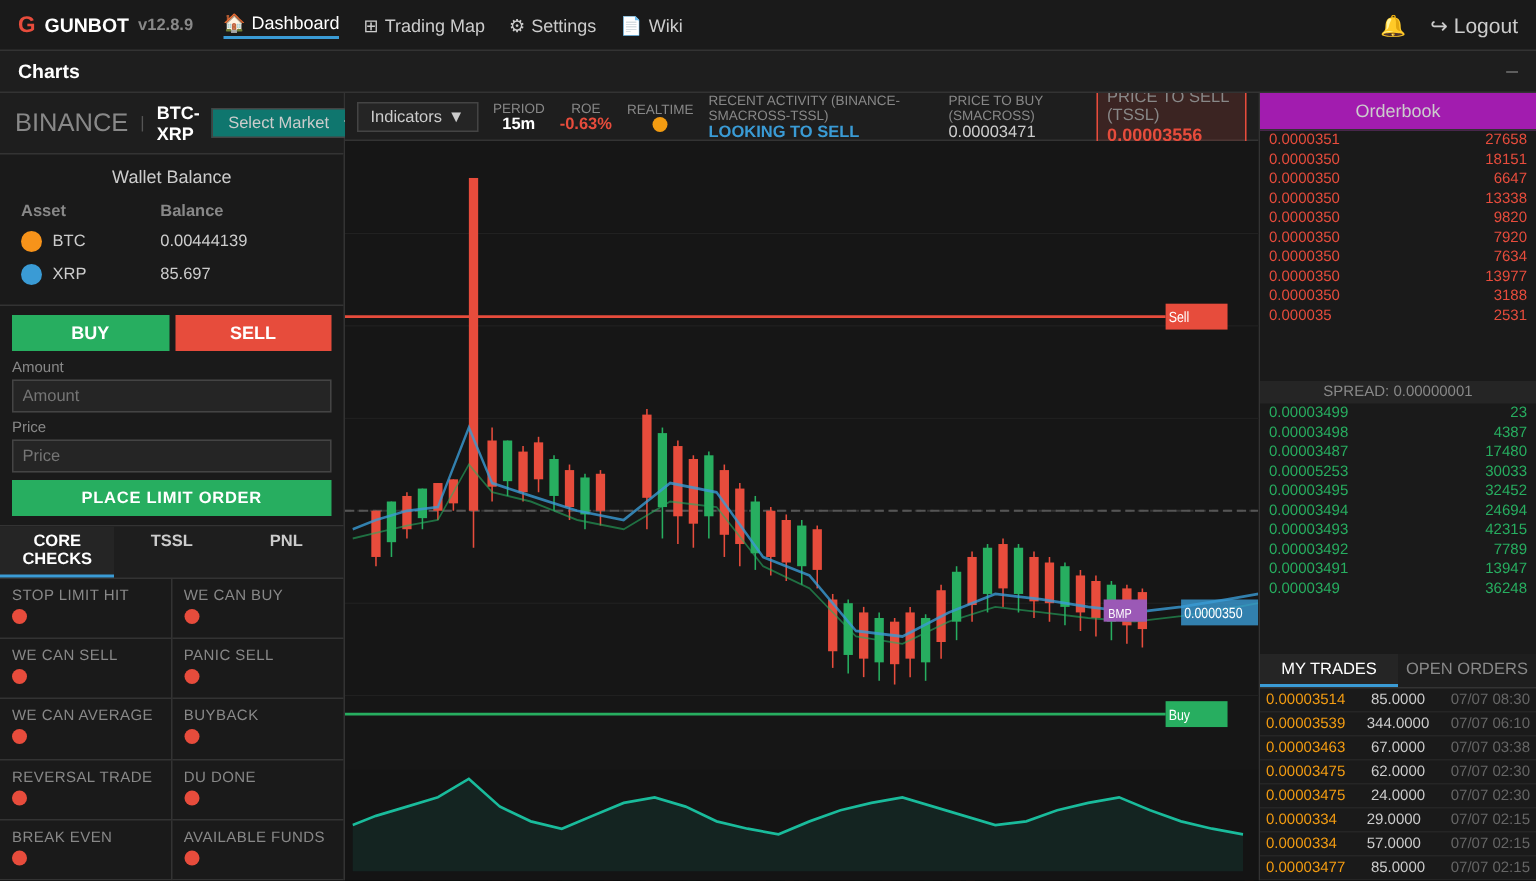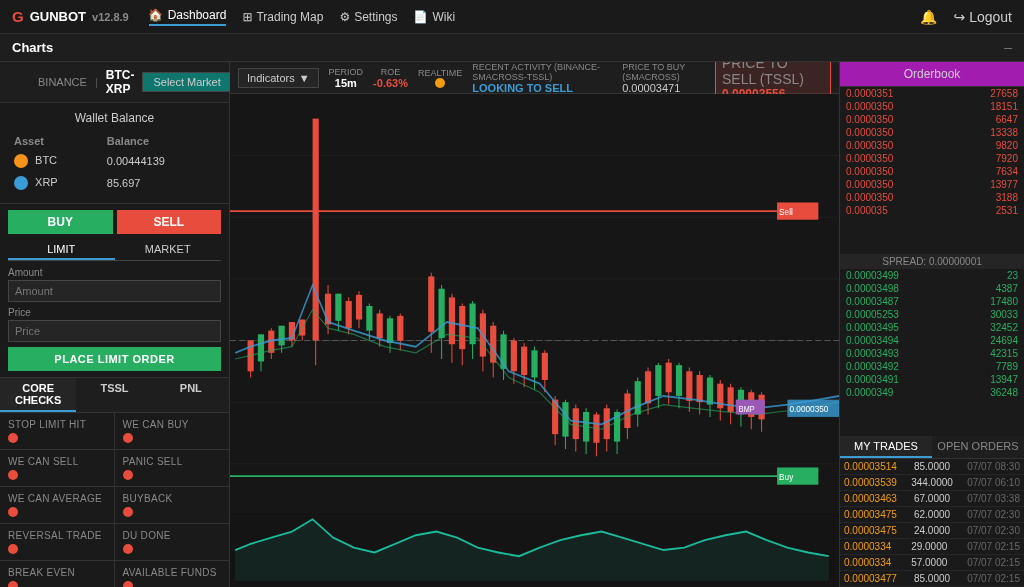--- a/index.html
+++ b/index.html
@@ -22,21 +22,21 @@
     .minimize-btn { margin-left: auto; color: #888; cursor: pointer; }
 
     
     .main { display: flex; height: calc(587px - 34px - 28px); }
 
     
     .left-panel { width: 230px; background: #1a1a1a; border-right: 1px solid #333; display: flex; flex-direction: column; flex-shrink: 0; }
 
     
     .market-header { background: #1e1e1e; padding: 6px 10px; display: flex; align-items: center; gap: 8px; border-bottom: 1px solid #333; }
-    .exchange-label { color: #888; font-size: 11px; margin-left: 28px; }
+    .exchange-label { color: #888; font-size: 17px; }
     .pair-label { color: #fff; font-weight: bold; font-size: 12px; }
     .market-select { color: #ccc; background: #0f766e; border: 1px solid #444; padding: 2px 6px; font-size: 11px; cursor: pointer; }
 
     
     .wallet-section { padding: 8px; border-bottom: 1px solid #333; }
     .wallet-title { text-align: center; color: #ccc; font-size: 12px; margin-bottom: 6px; }
     .wallet-table { width: 100%; }
     .wallet-table th { color: #888; text-align: left; padding: 2px 4px; font-size: 11px; }
     .wallet-table td { padding: 3px 4px; font-size: 11px; color: #ccc; }
     .asset-icon { width: 14px; height: 14px; border-radius: 50%; display: inline-block; margin-right: 4px; vertical-align: middle; }
@@ -80,21 +80,21 @@
     .roe-value { color: #e74c3c; font-size: 11px; font-weight: bold; }
     .realtime-box { display: flex; flex-direction: column; align-items: center; }
     .realtime-label { color: #888; font-size: 9px; }
     .realtime-dot { width: 10px; height: 10px; border-radius: 50%; background: #f39c12; }
     .activity-box { display: flex; flex-direction: column; }
     .activity-label { color: #888; font-size: 9px; text-transform: uppercase; }
     .activity-value { color: #3a9bd5; font-size: 11px; font-weight: bold; }
     .price-box { display: flex; flex-direction: column; }
     .price-label { color: #888; font-size: 9px; text-transform: uppercase; }
     .price-buy-value { color: #ccc; font-size: 11px; }
-    .price-sell-label { color: #888; font-size: 14px; text-transform: uppercase; }
+    .price-sell-label { color: #888; font-size: 11px; text-transform: uppercase; }
     .price-sell-value { color: #e74c3c; font-size: 12px; font-weight: bold; }
     .price-sell-box { display: flex; flex-direction: column; background: rgba(231,76,60,0.15); padding: 2px 6px; border: 1px solid #e74c3c; }
 
     
     .chart-area { flex: 1; position: relative; background: #161616; overflow: hidden; }
 
     
     .orderbook-panel { width: 185px; background: #1a1a1a; border-left: 1px solid #333; display: flex; flex-direction: column; flex-shrink: 0; }
     .orderbook-title { text-align: center; color: #ccc; font-size: 12px; padding: 5px; border-bottom: 1px solid #333; background: #a21caf; }
     .orderbook-content { flex: 1; overflow-y: auto; }
@@ -197,24 +197,20 @@
             <td>85.697</td>
           </tr>
         </tbody>
       </table>
     </div>
 
     <div class="buysell-section">
       <div class="buysell-btns">
         <button class="buy-btn">BUY</button>
         <button class="sell-btn">SELL</button>
-      </div>
-      <div class="order-type-tabs">
-        <div class="order-type-tab active">LIMIT</div>
-        <div class="order-type-tab">MARKET</div>
       </div>
       <div class="form-group">
         <div class="form-label">Amount</div>
         <input class="form-input" type="text" placeholder="Amount" style="">
       </div>
       <div class="form-group">
         <div class="form-label">Price</div>
         <input class="form-input" type="text" placeholder="Price" style="">
       </div>
       <button class="place-order-btn">PLACE LIMIT ORDER</button>

